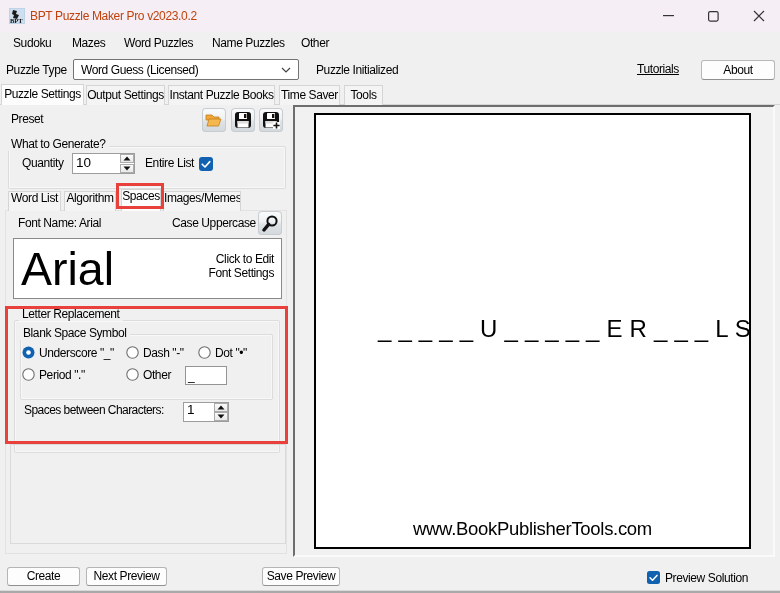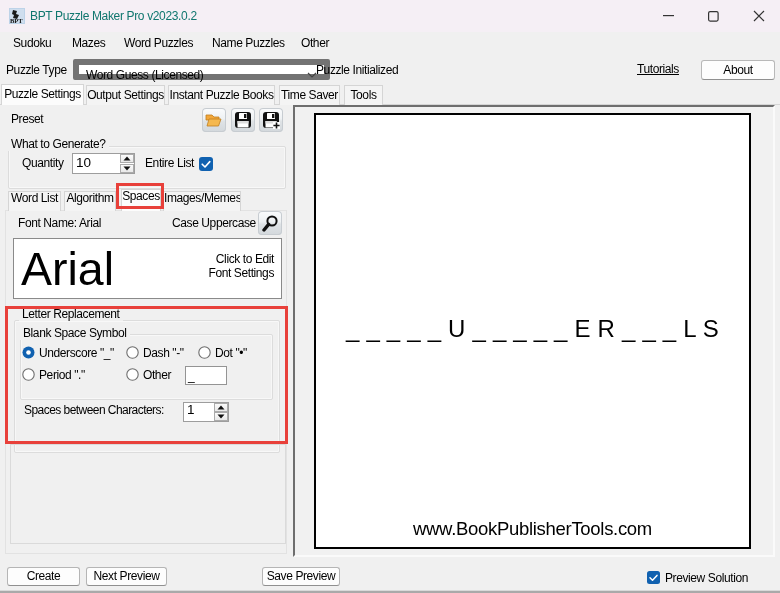--- a/index.html
+++ b/index.html
@@ -2,27 +2,27 @@
 <html><head>
 <meta charset="utf-8">
 <style>
   html,body{margin:0;padding:0;}
   body{width:780px;height:593px;overflow:hidden;}
   #win{position:relative;width:780px;height:593px;background:#f0f0f0;
        font-family:"Liberation Sans", sans-serif;color:#000;}
   .abs{position:absolute;}
   
   #titlebar{left:0;top:0;width:780px;height:32px;background:#f5eff5;}
-  #title-text{left:30px;top:0;height:32px;line-height:32px;font-size:12px;letter-spacing:-0.35px;color:#0f766e;}
+  #title-text{left:30px;top:0;height:32px;line-height:32px;font-size:12px;letter-spacing:-0.35px;color:#c2410c;}
   
   #menubar{left:0;top:32px;width:780px;height:24px;background:#f0f0f0;}
   .menuitem{top:32px;height:24px;line-height:22px;font-size:12px;letter-spacing:-0.4px;position:absolute;white-space:nowrap;}
   
   .label{font-size:12px;letter-spacing:-0.4px;line-height:14px;white-space:nowrap;}
-  #combo{left:73px;top:59px;width:257px;height:21px;background:#fff;border:6px solid #737373;border-radius:2px;box-sizing:border-box;}
+  #combo{left:73px;top:59px;width:226px;height:21px;background:#fff;border:1px solid #737373;border-radius:2px;box-sizing:border-box;}
   #combo .txt{position:absolute;left:7px;top:3px;font-size:12px;letter-spacing:-0.4px;white-space:nowrap;}
   #about{left:701px;top:60px;width:74px;height:20px;background:#fdfdfd;border:1px solid #b8b8b8;border-bottom-color:#8f8f8f;border-radius:3px;box-sizing:border-box;text-align:center;font-size:12px;letter-spacing:-0.4px;line-height:18px;}
   #tutorials{left:637px;top:62px;font-size:12px;letter-spacing:-0.4px;color:#000000;text-decoration:underline;}
   
   .tab{position:absolute;top:85px;height:20px;background:#f4f4f4;border:1px solid #d5d5d5;border-bottom:none;box-sizing:border-box;font-size:12px;letter-spacing:-0.4px;text-align:center;line-height:19px;white-space:nowrap;overflow:hidden;}
   .tab.sel{top:84px;height:21px;background:#fcfcfc;z-index:2;}
   
   .tbox{position:absolute;background:#fff;border:1px solid #949494;box-sizing:border-box;font-size:12px;letter-spacing:-0.3px;}
   .groupbox{position:absolute;border:1px solid #dcdcdc;border-radius:2px;box-shadow:inset 0 0 0 0.5px #ffffff;}
   .glabel{position:absolute;background:#f0f0f0;font-size:12px;letter-spacing:-0.4px;padding:0 3px;white-space:nowrap;line-height:14px;}
@@ -77,21 +77,21 @@
 
   <div class="abs" style="left:0;top:104px;width:780px;height:1px;background:#d5d5d5"></div>
   <div class="tab sel" style="left:1px;width:83px">Puzzle Settings</div>
   <div class="tab" style="left:86px;width:79px">Output Settings</div>
   <div class="tab" style="left:168px;width:107px">Instant Puzzle Books</div>
   <div class="tab" style="left:279px;width:61px">Time Saver</div>
   <div class="tab" style="left:344px;width:39px">Tools</div>
 
   <div class="abs" style="left:293px;top:105px;width:482px;height:452px;background:#f1f1f1;border-top:2px solid #6e6e6e;border-left:2px solid #6e6e6e;border-right:2px solid #fafafa;border-bottom:2px solid #fafafa;box-sizing:border-box"></div>
   <div class="abs" style="left:314px;top:113px;width:437px;height:436px;background:#fff;border:2px solid #000;box-sizing:border-box"></div>
-  <div class="abs" style="left:314px;top:315px;width:437px;text-align:center;font-size:24px;letter-spacing:0.2px;white-space:nowrap">_ _ _ _ _ U _ _ _ _ _ E R _ _ _ L S</div>
+  <div class="abs" style="left:314px;top:315px;width:437px;text-align:right;font-size:24px;letter-spacing:0.2px;white-space:nowrap">_ _ _ _ _ U _ _ _ _ _ E R _ _ _ L S</div>
   <div class="abs" style="left:314px;top:518px;width:437px;text-align:center;font-size:18.5px;letter-spacing:-0.3px">www.BookPublisherTools.com</div>
 
   <div class="abs label" style="left:11px;top:112px">Preset</div>
   <div class="icobtn" style="left:202px;top:108px"></div>
   <svg class="abs" style="left:205px;top:112px" width="18" height="16">
     <path d="M1 3 h6 l2 2 h5 v3 h-13 z" fill="#f2a73b" stroke="#c07f1f" stroke-width="0.8"></path>
     <path d="M2 14 L4 7 H16 L13.5 14 Z" fill="#f5b84f" stroke="#c07f1f" stroke-width="0.8"></path>
   </svg>
   <div class="icobtn" style="left:231px;top:108px"></div>
   <svg class="abs" style="left:234px;top:111px" width="18" height="18">

